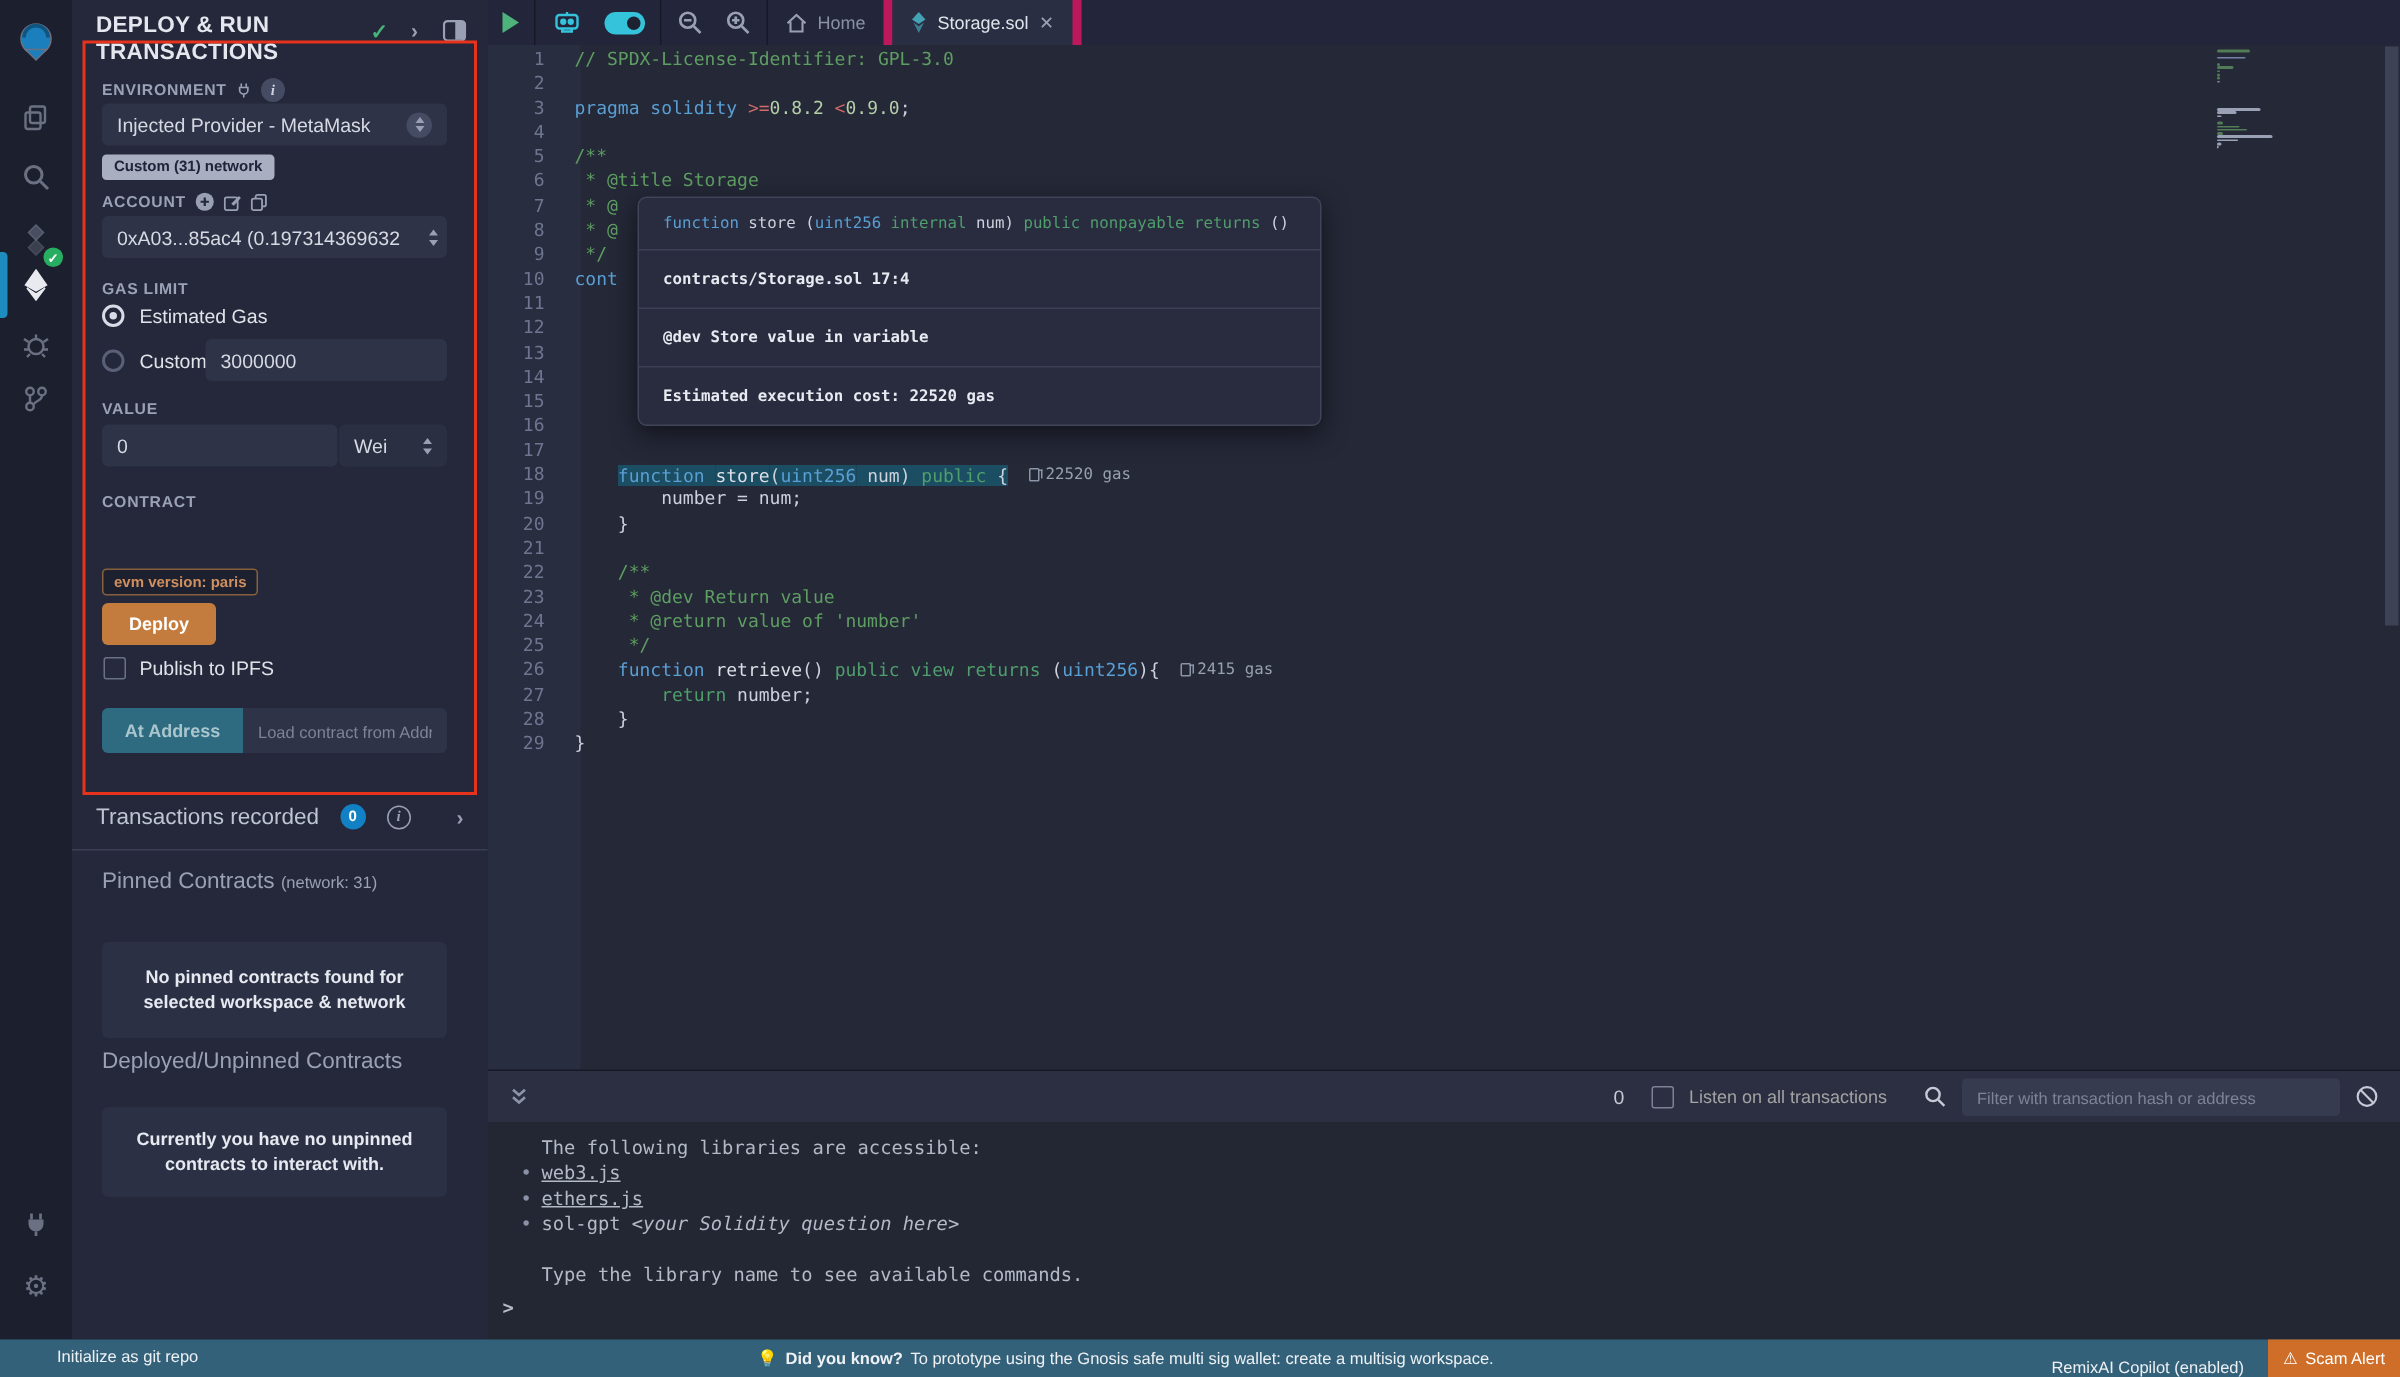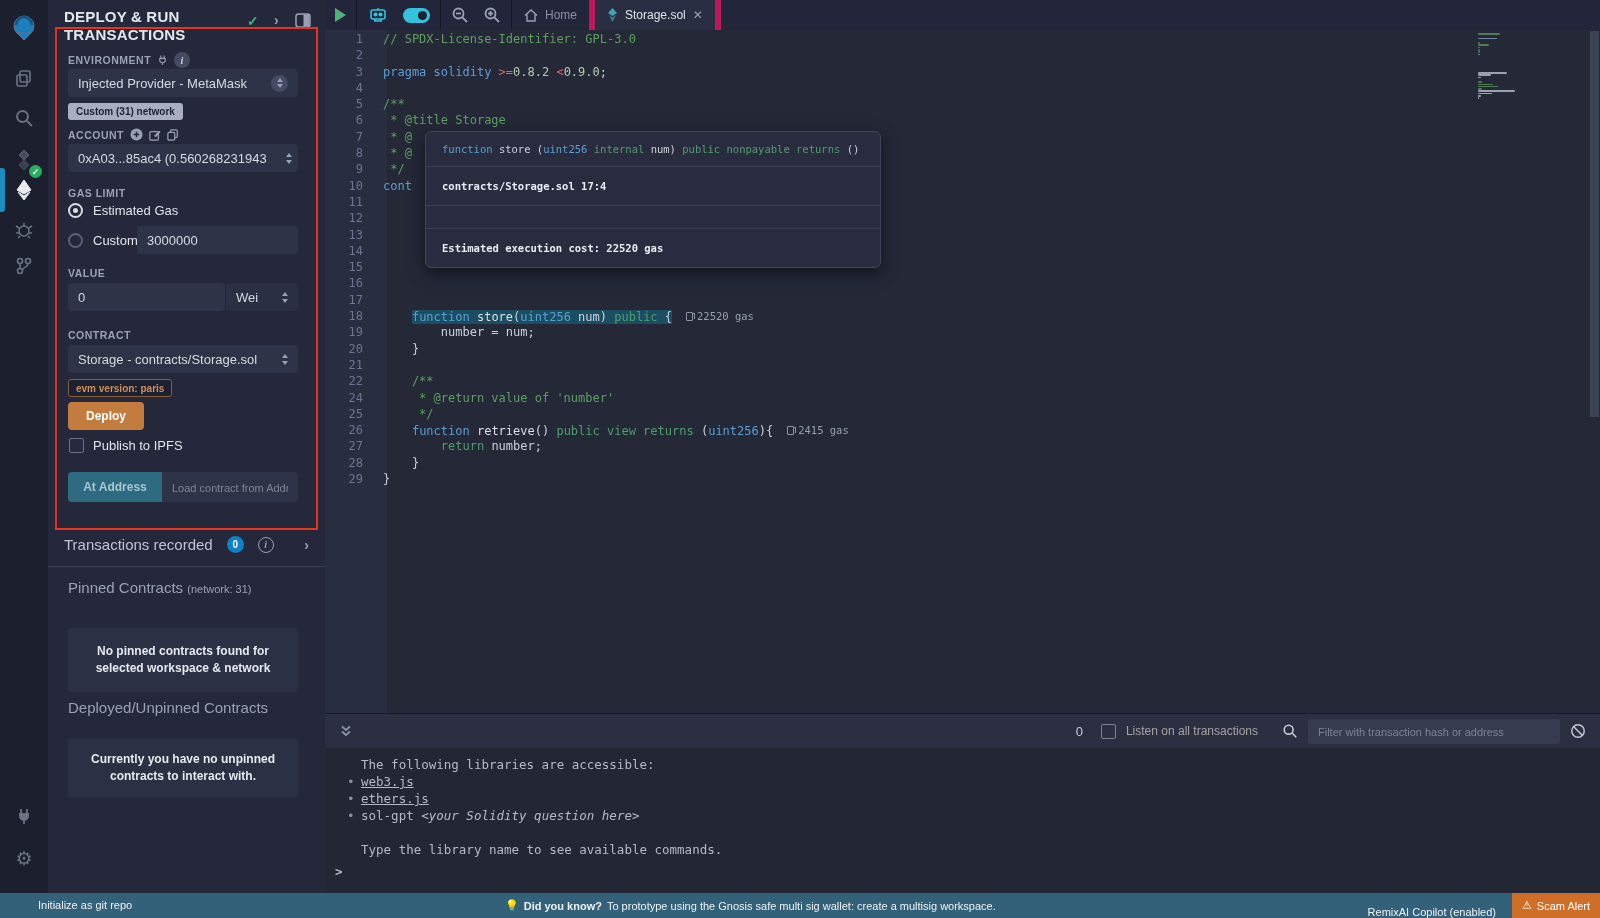--- a/index.html
+++ b/index.html
@@ -204,21 +204,21 @@
     <svg width="12" height="12" viewBox="0 0 14 14" fill="none" stroke="#9aa0b4" stroke-width="1.4">
         <rect x="1" y="3" width="10" height="10" rx="1.5"></rect>
         <path d="M6 8 L12 2 l1.5 1.5 L8 9.5 Z" fill="#9aa0b4" stroke="none"></path>
       </svg>
     <svg width="12" height="12" viewBox="0 0 14 14" fill="none" stroke="#9aa0b4" stroke-width="1.4">
         <rect x="4" y="1" width="8" height="9" rx="1.5"></rect>
         <rect x="1" y="4" width="8" height="9" rx="1.5" fill="#24283a"></rect>
       </svg>
   </div>
   <div class="sel" style="left:20px;top:144px;width:230px;padding-right:6px">
-    <span style="overflow:hidden;white-space:nowrap">0xA03...85ac4 (0.560268231943</span>
+    <span style="overflow:hidden;white-space:nowrap">0xA03...85ac4 (0.197314369632</span>
     <span class="ud">
         <span class="tri-up" style="border-left-width:3px;border-right-width:3px;border-bottom-width:4px"></span>
         <span class="tri-dn" style="border-left-width:3px;border-right-width:3px;border-top-width:4px"></span>
       </span>
   </div>
 
   <div class="lbl" style="left:20px;top:187px">
       <span>GAS LIMIT</span>
     </div>
   <div class="abs" style="left:20px;top:203px;display:flex;align-items:flex-end;gap:10px">
@@ -239,27 +239,20 @@
     <span>Wei</span>
     <span class="ud">
         <span class="tri-up" style="border-left-width:3px;border-right-width:3px;border-bottom-width:4px"></span>
         <span class="tri-dn" style="border-left-width:3px;border-right-width:3px;border-top-width:4px"></span>
       </span>
   </div>
 
   <div class="lbl" style="left:20px;top:329px">
       <span>CONTRACT</span>
     </div>
-  <div class="sel" style="left:20px;top:345px;width:230px">
-    <span>Storage - contracts/Storage.sol</span>
-    <span class="ud">
-        <span class="tri-up" style="border-left-width:3px;border-right-width:3px;border-bottom-width:4px"></span>
-        <span class="tri-dn" style="border-left-width:3px;border-right-width:3px;border-top-width:4px"></span>
-      </span>
-  </div>
 
   <div id="evm-badge">evm version: paris</div>
   <button id="deploy-btn">Deploy</button>
 
   <div class="abs" style="left:21px;top:438px;display:flex;align-items:center;gap:9px">
     <span class="check"></span>
     <span style="font-size:13px;color:#e0e3ea">Publish to IPFS</span>
   </div>
 
   <button id="ataddr-btn">At Address</button>
@@ -347,32 +340,34 @@
       <div class="code-line"><span class="ln">13</span><span class="code"></span></div>
       <div class="code-line"><span class="ln">14</span><span class="code"></span></div>
       <div class="code-line"><span class="ln">15</span><span class="code"></span></div>
       <div class="code-line"><span class="ln">16</span><span class="code"></span></div>
       <div class="code-line"><span class="ln">17</span><span class="code"></span></div>
       <div class="code-line"><span class="ln">18</span><span class="code"><span class="tx">    </span><span class="kw hl">function</span><span class="tx hl"> </span><span class="fn hl">store</span><span class="tx hl">(</span><span class="kw hl">uint256</span><span class="tx hl"> num</span><span class="tx hl">) </span><span class="g hl">public</span><span class="tx hl"> {</span><span class="gas"><span class="gas-icon"></span>22520 gas</span></span></div>
       <div class="code-line"><span class="ln">19</span><span class="code"><span class="tx">        number = num;</span></span></div>
       <div class="code-line"><span class="ln">20</span><span class="code"><span class="tx">    }</span></span></div>
       <div class="code-line"><span class="ln">21</span><span class="code"></span></div>
       <div class="code-line"><span class="ln">22</span><span class="code"><span class="cm">    /**</span></span></div>
+      <div class="code-line"><span class="ln">23</span><span class="code"><span class="cm">     * @dev Return value</span></span></div>
       <div class="code-line"><span class="ln">24</span><span class="code"><span class="cm">     * @return value of 'number'</span></span></div>
       <div class="code-line"><span class="ln">25</span><span class="code"><span class="cm">     */</span></span></div>
       <div class="code-line"><span class="ln">26</span><span class="code"><span class="tx">    </span><span class="kw">function</span><span class="tx"> </span><span class="fn">retrieve</span><span class="tx">() </span><span class="g">public view returns</span><span class="tx"> (</span><span class="kw">uint256</span><span class="tx">){</span><span class="gas"><span class="gas-icon"></span>2415 gas</span></span></div>
       <div class="code-line"><span class="ln">27</span><span class="code"><span class="tx">        </span><span class="g">return</span><span class="tx"> number;</span></span></div>
       <div class="code-line"><span class="ln">28</span><span class="code"><span class="tx">    }</span></span></div>
       <div class="code-line"><span class="ln">29</span><span class="code"><span class="tx">}</span></span></div>
     </div>
 
   <div id="tooltip">
     <div class="sec"><span class="kw">function</span><span class="tx"> store (</span><span class="kw">uint256</span><span class="g"> internal</span><span class="tx"> num) </span><span class="g">public nonpayable returns</span><span class="tx"> ()</span></div>
     <div class="sec bold">contracts/Storage.sol 17:4</div>
     <div class="sec bold">
+        <div>@dev Store value in variable</div>
       </div>
     <div class="sec bold">Estimated execution cost: 22520 gas</div>
   </div>
 
   <div id="minimap">
       <div class="mm-line" style="width: 21.7px; background: rgb(81, 124, 85);"></div>
       <div class="mm-line" style="width: 0px; background: transparent;"></div>
       <div class="mm-line" style="width: 19.22px; background: rgb(117, 131, 171);"></div>
       <div class="mm-line" style="width: 0px; background: transparent;"></div>
       <div class="mm-line" style="width: 1.86px; background: rgb(81, 124, 85);"></div>

